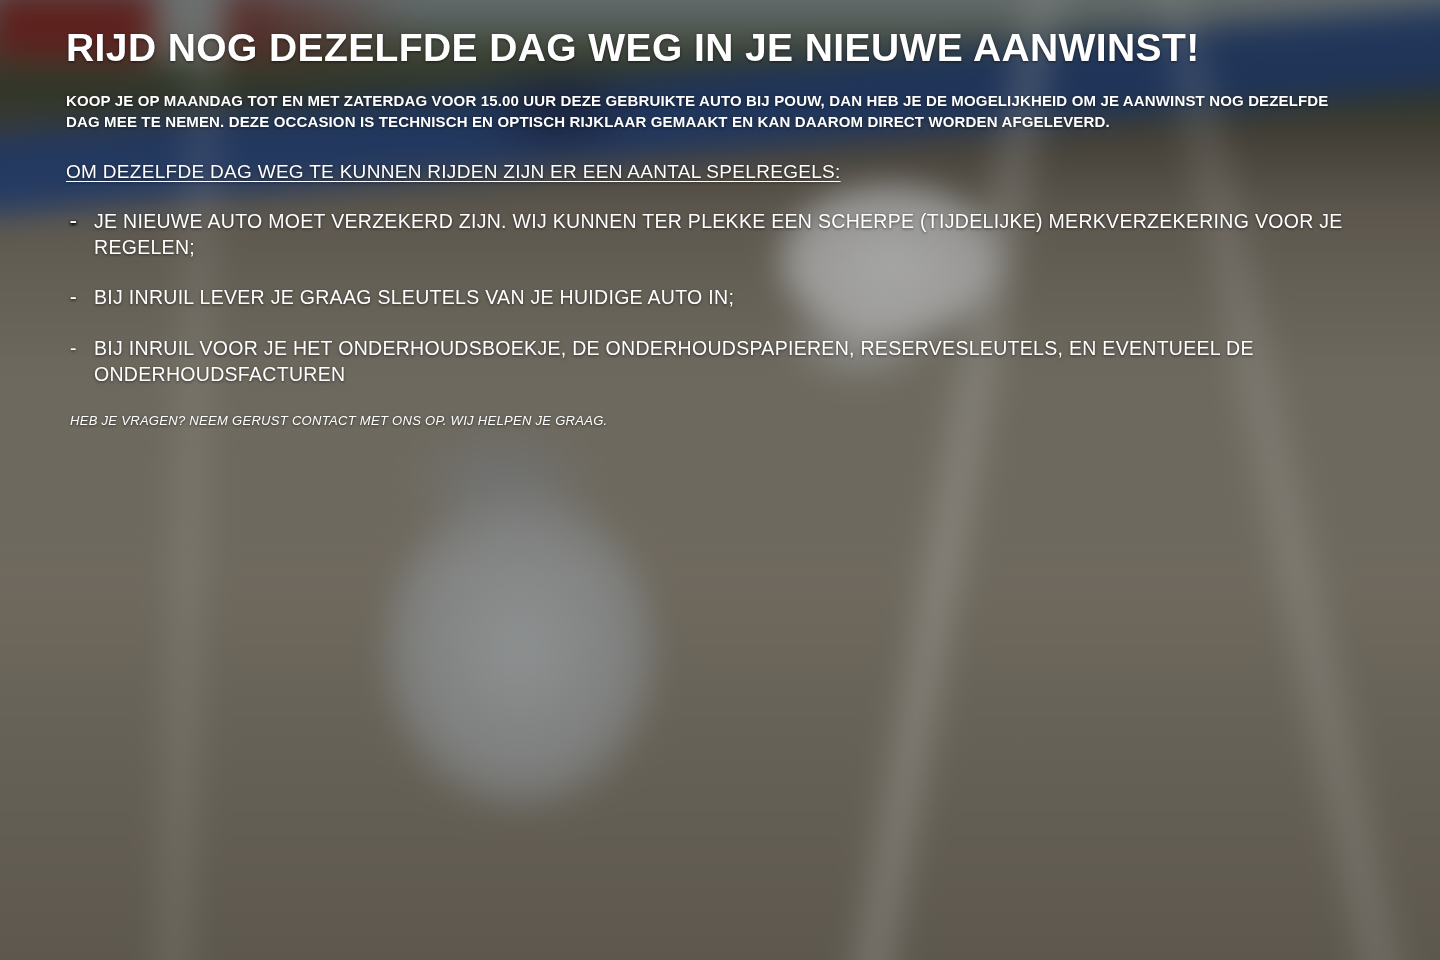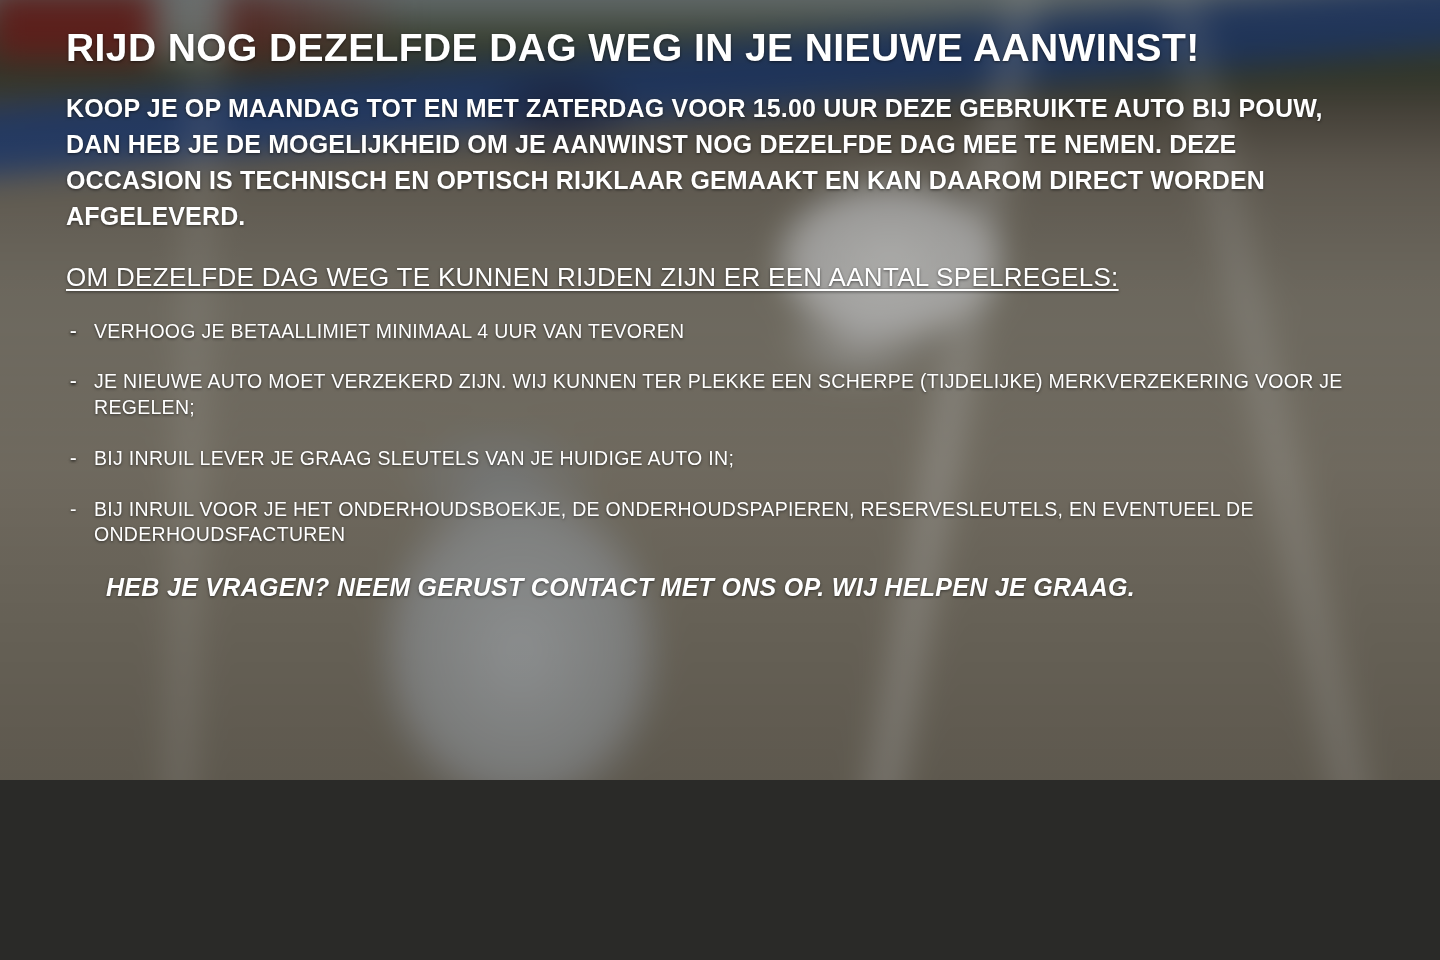--- a/index.html
+++ b/index.html
@@ -8,21 +8,21 @@
     width: 1440px;
     height: 960px;
     overflow: hidden;
     background: #2a2a28;
     font-family: "Liberation Sans", sans-serif;
   }
 
   #promo-banner {
     position: relative;
     width: 1440px;
-    height: 780px;
+    height: 960px;
     overflow: hidden;
   }
 
   
   .bg-photo {
     position: absolute;
     inset: -40px;
     filter: blur(14px) saturate(0.85);
     background-color: #8d8577;
     background-image:
@@ -75,30 +75,30 @@
   .headline {
     font-size: 39px;
     font-weight: 700;
     letter-spacing: 0.4px;
     line-height: 1.12;
     margin-bottom: 20px;
     white-space: nowrap;
   }
 
   .intro {
-    font-size: 25px;
+    font-size: 15px;
     font-weight: 700;
     line-height: 1.44;
     letter-spacing: 0.15px;
     max-width: 1290px;
     margin-bottom: 28px;
   }
 
   .rules-lead {
-    font-size: 26px;
+    font-size: 19px;
     font-weight: 400;
     text-decoration: underline;
     text-underline-offset: 3px;
     letter-spacing: 0.3px;
     margin-bottom: 26px;
   }
 
   ul.rules {
     list-style: none;
     margin: 0 0 0 4px;
@@ -117,24 +117,24 @@
   }
 
   ul.rules li .dash {
     position: absolute;
     left: 0;
     top: 0;
   }
 
   .closing {
     margin-top: 12px;
-    margin-left: 40px;
-    font-size: 25px;
+    margin-left: 4px;
+    font-size: 13px;
     font-style: italic;
-    font-weight: 700;
+    font-weight: 400;
     letter-spacing: 0.3px;
   }
 </style>
 </head>
 <body>
 
 <div id="promo-banner">
 
   <div class="bg-photo"></div>
   <div class="bg-building"></div>
@@ -150,21 +150,20 @@
 
     <ul class="rules">
       <li>
         <span class="dash">-</span>
       </li>
       <li>
         <span class="dash">-</span>
       </li>
       <li>
         <span class="dash">-</span>
-        <span>VERHOOG JE BETAALLIMIET MINIMAAL 4 UUR VAN TEVOREN</span>
       </li>
       <li>
         <span class="dash">-</span>
       </li>
       <li>
         <span class="dash">-</span>
       </li>
       <li>
         <span class="dash">-</span>
         <span>JE NIEUWE AUTO MOET VERZEKERD ZIJN. WIJ KUNNEN TER PLEKKE EEN SCHERPE (TIJDELIJKE) MERKVERZEKERING VOOR JE REGELEN;</span>

